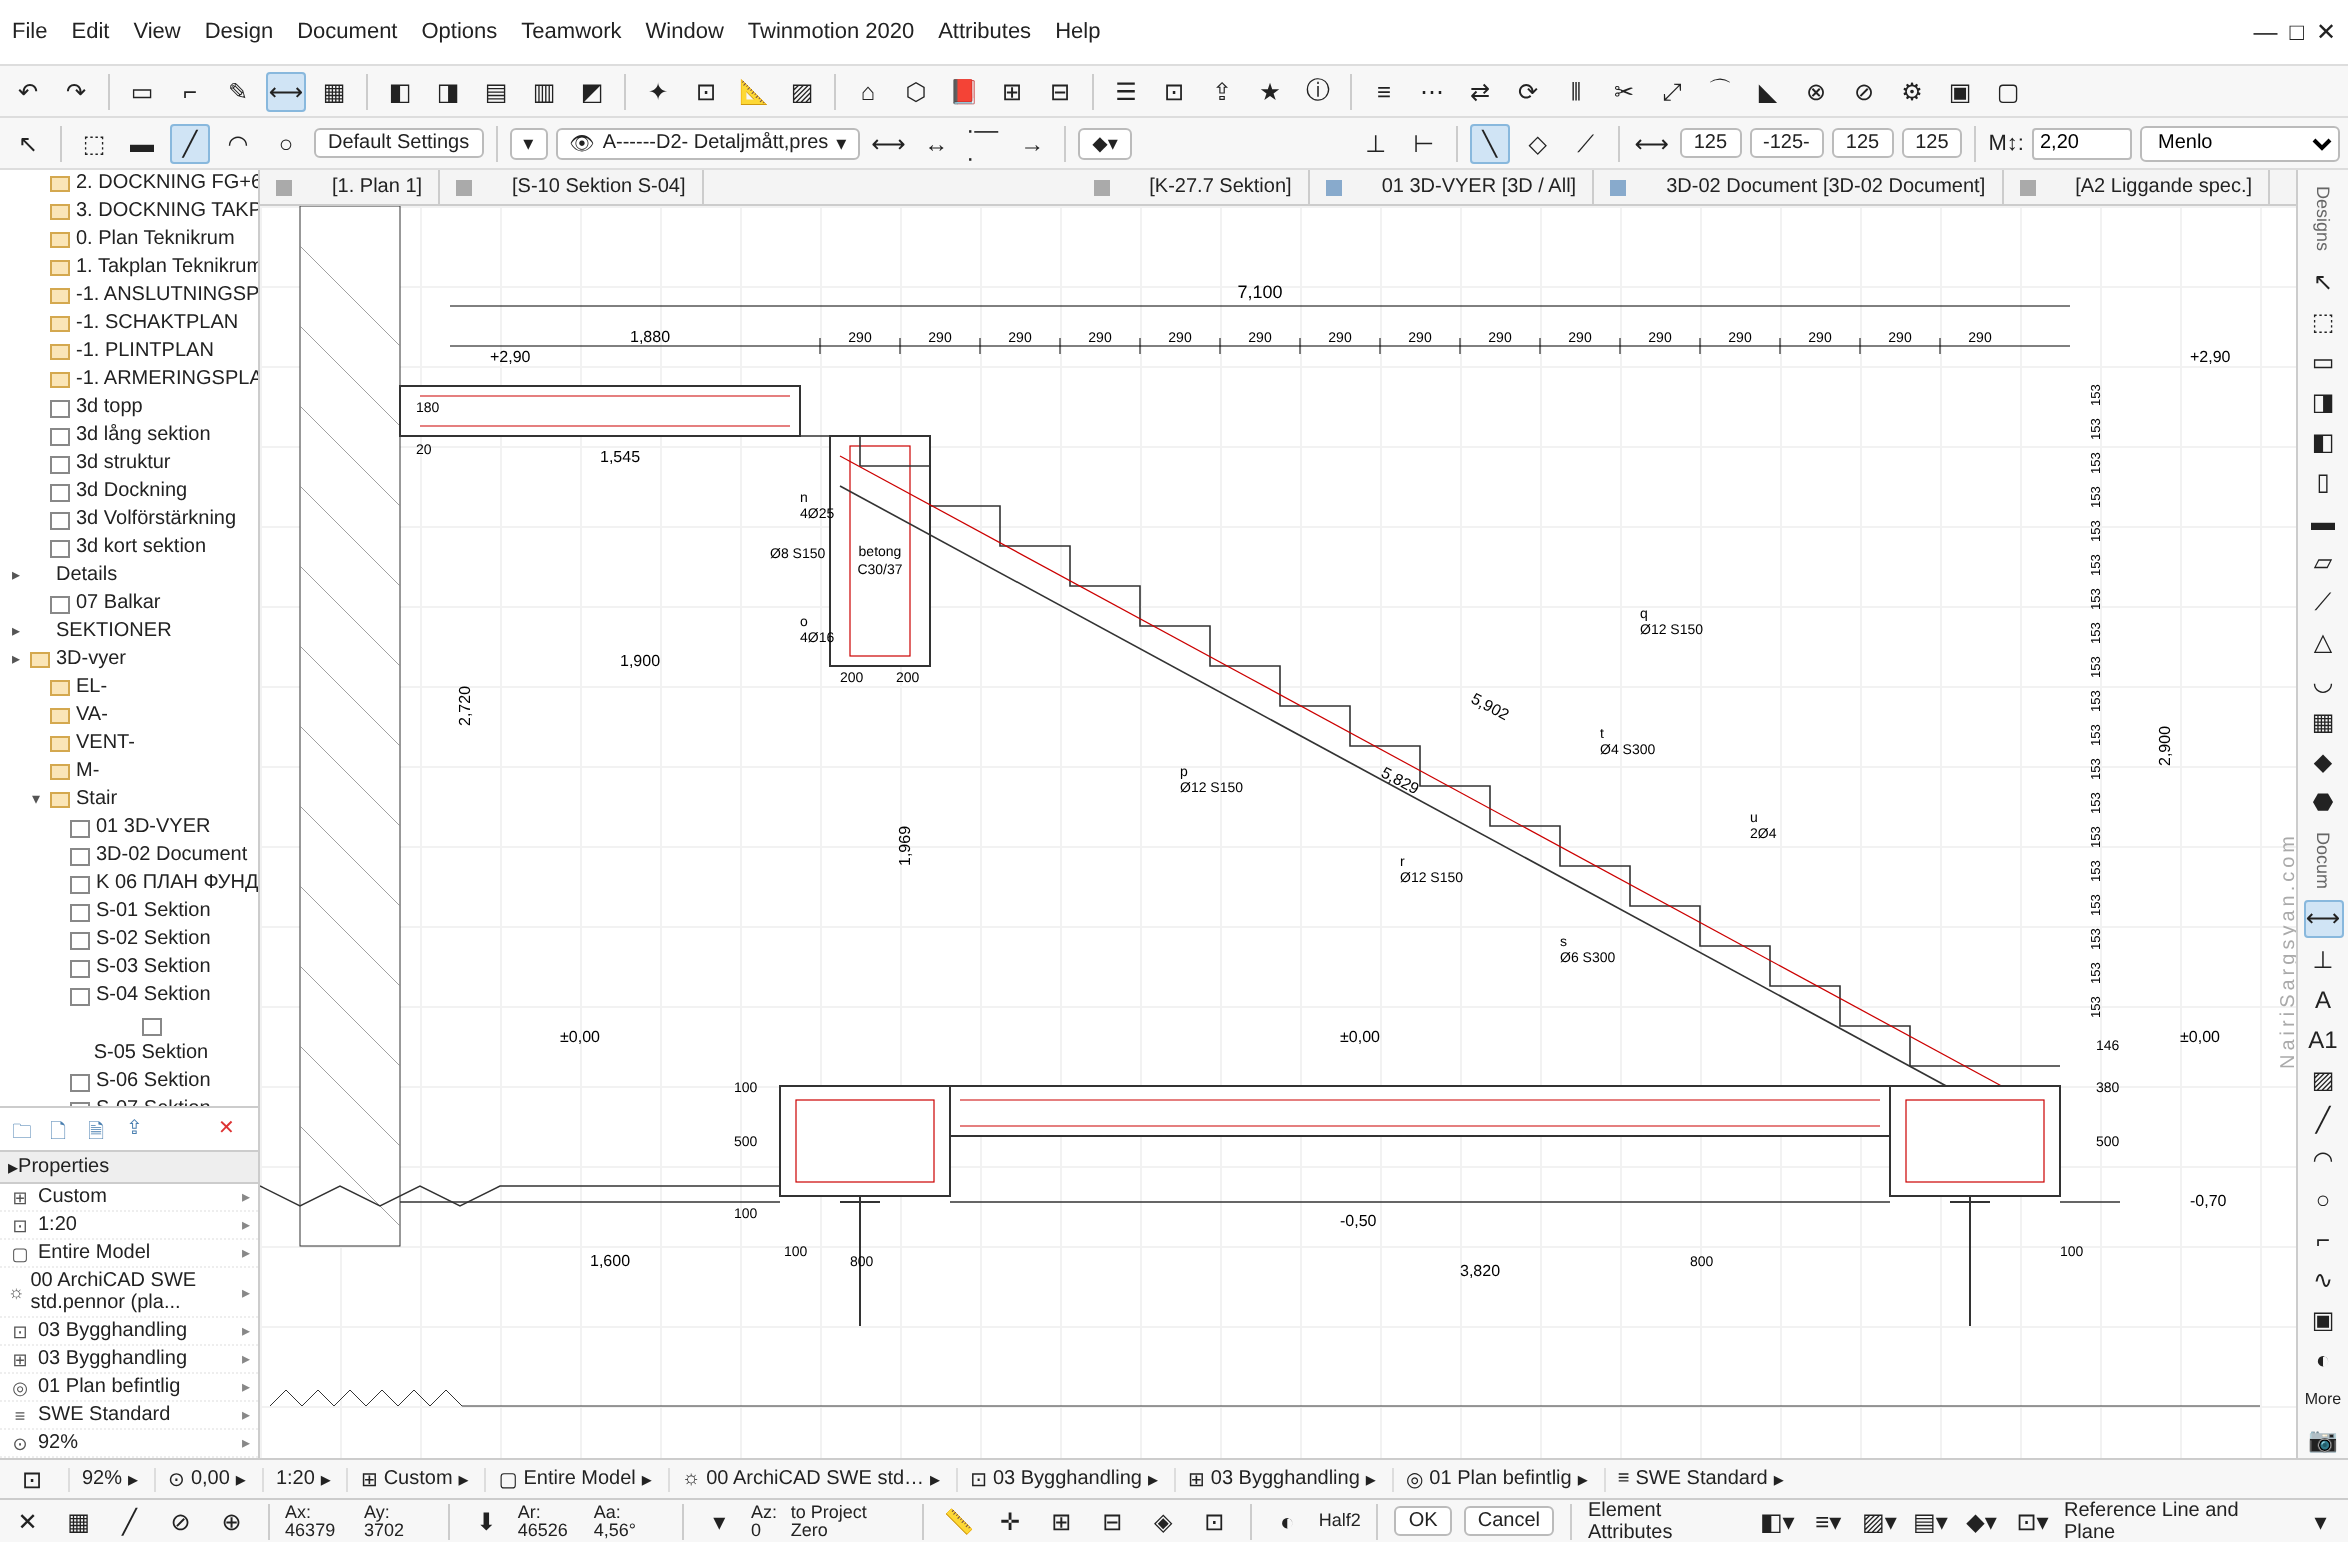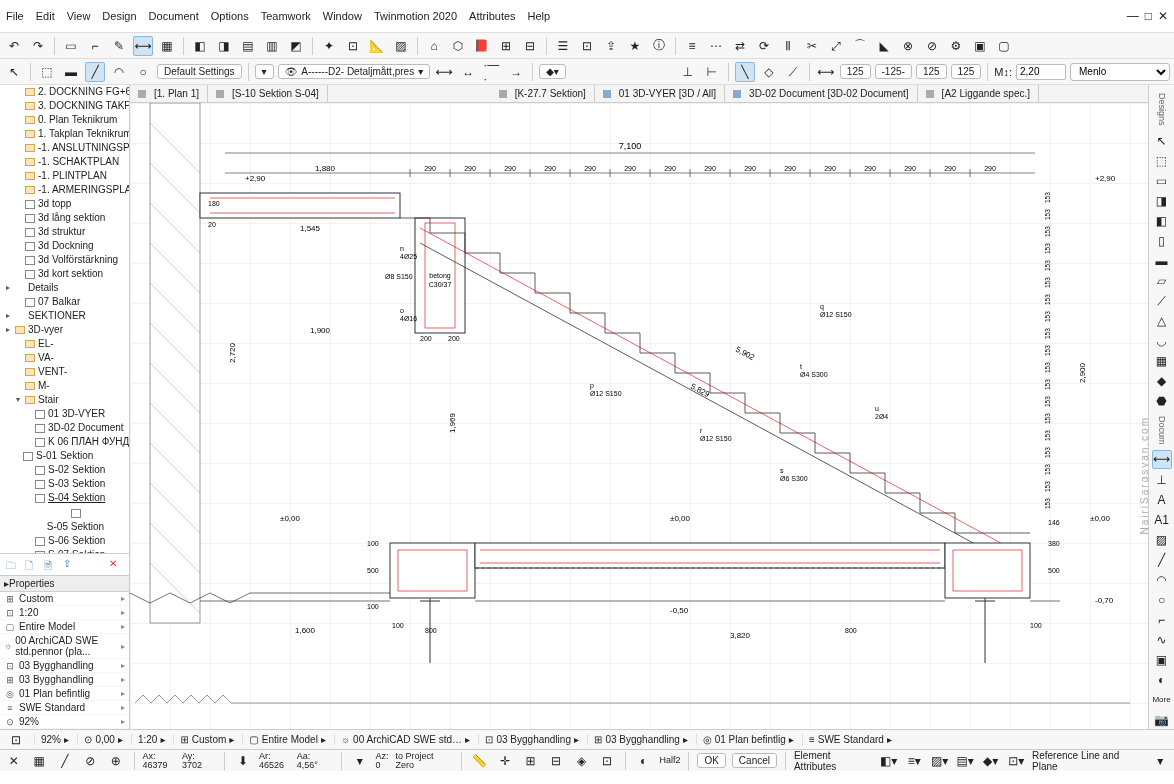--- a/index.html
+++ b/index.html
@@ -20,21 +20,21 @@
 .nav-folder { width:10px; height:8px; border:1px solid #d4a84f; background:#fae5b8; flex-shrink:0; }
 .nav-caret { width:8px; color:#555; font-size:8px; flex-shrink:0; text-align:center;}
 .nav-footer { height: 22px; display:flex; align-items:center; gap:5px; padding:0 6px; border-top:1px solid #ccc; }
 .nav-btn { width:14px; height:14px; font-size:10px; color:#4a7fb0; cursor:pointer; }
 .properties-panel { border-top:1px solid #ccc; }
 .prop-header { height:16px; display:flex; align-items:center; padding:0 4px; font-size:10px; background:#eee; border-bottom:1px solid #ccc; }
 .prop-row { display:flex; align-items:center; gap:3px; padding:1px 4px; font-size:10px; border-bottom:1px dotted #eee; }
 .prop-row .pi { width:12px; text-align:center; color:#555; font-size:9px; }
 .prop-row .caret-r { margin-left:auto; color:#888; font-size:8px; }
 .tabs-bar { height: 18px; display: flex; align-items: stretch; background: #f4f4f4; border-bottom:1px solid #ccc; font-size:10px; }
-.tab { padding: 2px 8px; display:flex; align-items:center; gap:8px; border-right:1px solid #ccc; cursor:pointer; white-space:nowrap; }
+.tab { padding: 2px 8px; display:flex; align-items:center; gap:20px; border-right:1px solid #ccc; cursor:pointer; white-space:nowrap; }
 .tab.active { background:#fff; border-bottom:1px solid #fff; margin-bottom:-1px;margin-top:48px; }
 .tab-close { font-size:10px; color:#888; margin-left:4px; }
 .tab-icon { width:8px; height:8px; display:inline-block; }
 .drawing-area { flex:1; position:relative; background:#fff; background-image: linear-gradient(#f2f2f2 1px, transparent 1px), linear-gradient(90deg, #f2f2f2 1px, transparent 1px); background-size: 40px 40px; overflow:hidden; }
 .drawing-area svg { position:absolute; top:0; left:0; }
 .right-toolbox { width: 26px; border-left:1px solid #ccc; display:flex; flex-direction:column; align-items:center; gap:2px; padding-top:4px; background:#f7f7f7; }
 .side-label { writing-mode: vertical-lr; font-size:9px; color:#666; padding:4px 0;}
 .statusbar { height:20px; border-top:1px solid #ccc; display:flex; align-items:center; font-size:10px; background:#f7f7f7; padding:0 6px; gap:8px; overflow:hidden;}
 .statusbar .seg { display:flex; align-items:center; gap:3px; white-space:nowrap; }
 .status-drop { display:flex; align-items:center; gap:2px; border-left:1px solid #ddd; padding-left:6px; }
@@ -290,36 +290,36 @@
         <div class="nav-item" style="padding-left: 24px; text-align: right;">
           <span class="nav-caret"></span>
           <span class="nav-icon"></span>
           <span>3D-02 Document</span>
         </div>
         <div class="nav-item" style="padding-left: 24px;">
           <span class="nav-caret"></span>
           <span class="nav-icon"></span>
           <span>K 06 ПЛАН ФУНДАМЕНТ</span>
         </div>
-        <div class="nav-item" style="padding-left: 12px;">
+        <div class="nav-item" style="padding-left: 24px;">
           <span class="nav-caret"></span>
           <span class="nav-icon"></span>
           <span>S-01 Sektion</span>
         </div>
         <div class="nav-item" style="padding-left: 24px;">
           <span class="nav-caret"></span>
           <span class="nav-icon"></span>
           <span>S-02 Sektion</span>
         </div>
         <div class="nav-item" style="padding-left: 24px;">
           <span class="nav-caret"></span>
           <span class="nav-icon"></span>
           <span>S-03 Sektion</span>
         </div>
-        <div class="nav-item" style="padding-left: 24px; text-decoration: underline;">
+        <div class="nav-item" style="padding-left: 24px;">
           <span class="nav-caret"></span>
           <span class="nav-icon"></span>
           <span>S-04 Sektion</span>
         </div>
         <div class="nav-item" style="padding-left: 24px; flex-direction: column;">
           <span class="nav-caret"></span>
           <span class="nav-icon"></span>
           <span>S-05 Sektion</span>
         </div>
         <div class="nav-item" style="padding-left: 24px;">

